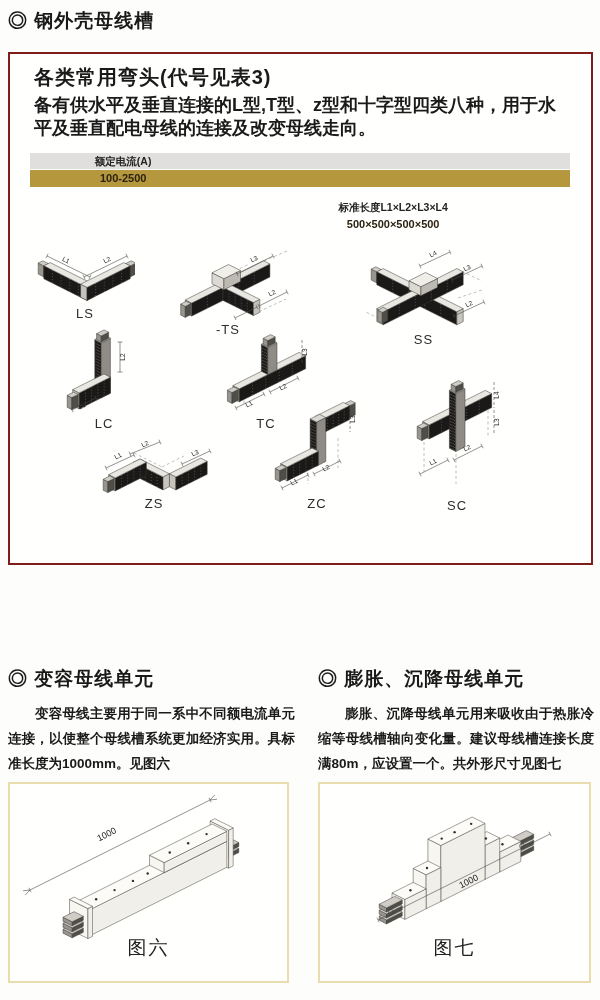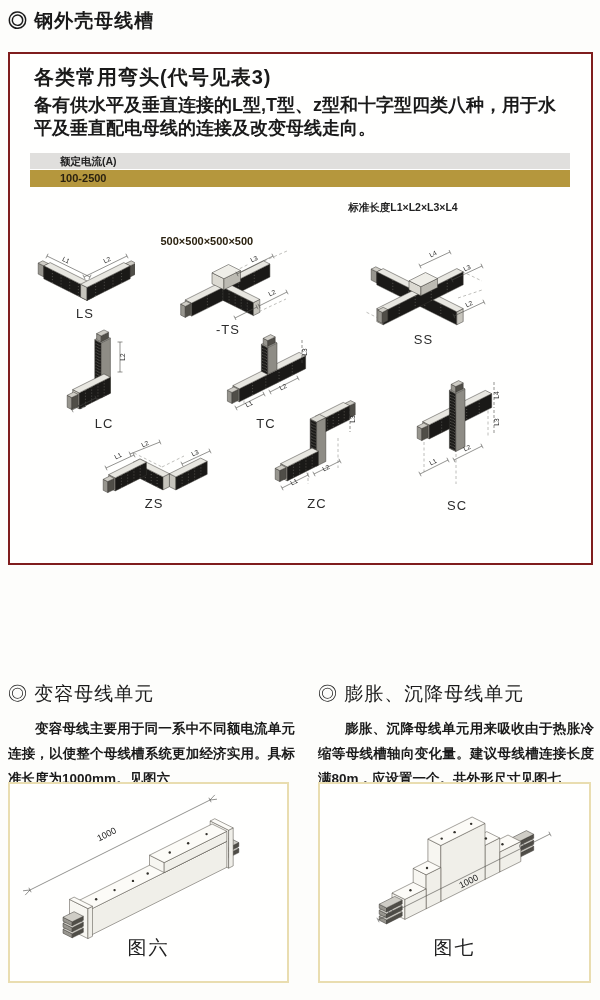--- a/index.html
+++ b/index.html
@@ -7,28 +7,28 @@
        font-family:"Liberation Sans",sans-serif;color:#1a1a1a;}
   .abs{position:absolute;}
   #page-title{left:8px;top:8px;font-size:19px;font-weight:bold;letter-spacing:1px;margin:0;}
   #elbow-box{left:8px;top:52px;width:581px;height:509px;border:2px solid #7f1d1d;background:#fffffe;}
   #elbow-title{left:24px;top:10px;font-size:20px;font-weight:bold;margin:0;letter-spacing:1px;}
   #elbow-desc{left:24px;top:40px;width:527px;font-size:18px;font-weight:bold;line-height:23px;margin:0;}
   #spec-table{left:20px;top:99px;width:540px;font-weight:bold;}
   .tr{display:flex;width:100%;}
   .tr.th{background:#e0dfdd;height:16px;font-size:10.5px;color:#222;}
   .gap{height:1px;background:#fff;}
-  .tr.td{background:#b5973d;height:17px;font-size:11px;color:#2b2210;flex-direction:column;}
-  .c1{width:34.5%;text-align:left;line-height:16px;padding-left:30px;}
+  .tr.td{background:#b5973d;height:17px;font-size:11px;color:#2b2210;}
+  .c1{width:34.5%;text-align:center;line-height:16px;}
   .c2{width:65.5%;text-align:center;line-height:16px;margin-top:46px;}
   .tr.td .c1,.tr.td .c2{line-height:17px;}
   .drawing{position:absolute;}
   .drawing .code{text-align:center;font-size:13px;color:#2c2c2c;margin-top:2px;letter-spacing:1px;}
   .col-section{width:287px;}
-  .sec-title{font-size:19px;font-weight:normal;margin:15px 0 9px 0;letter-spacing:1px;}
+  .sec-title{font-size:19px;font-weight:bold;margin:0 0 9px 0;letter-spacing:1px;}
   .sec-body{font-size:13.5px;font-weight:bold;line-height:25px;margin:0;text-indent:2em;text-align:justify;}
   .figbox{position:absolute;top:782px;height:197px;border:2px solid #e9ddb0;background:#fffffe;}
   .figlabel{position:absolute;bottom:20px;left:0;width:100%;text-align:center;
             font-size:19px;color:#222;letter-spacing:2px;}
   svg{display:block;}
 </style>
 </head>
 <body>
 
 <h1 id="page-title" class="abs">◎ 钢外壳母线槽</h1>

